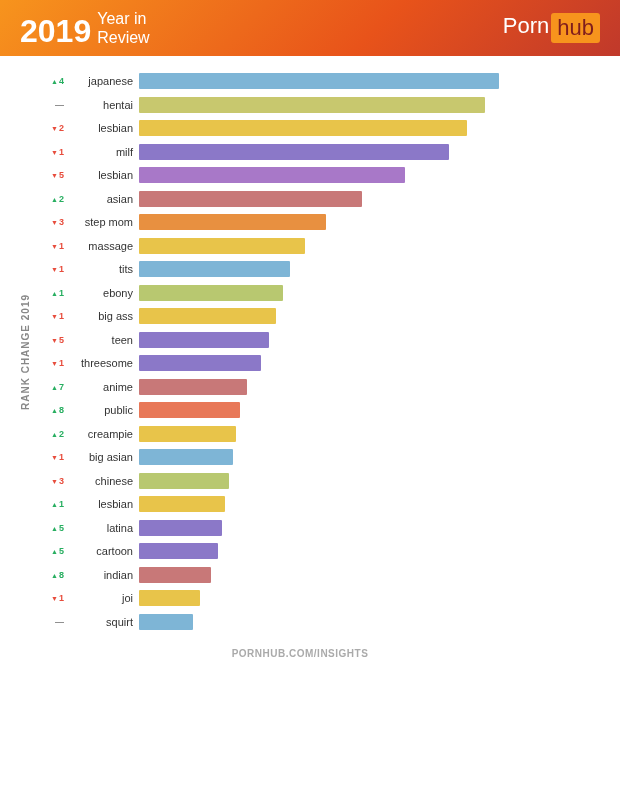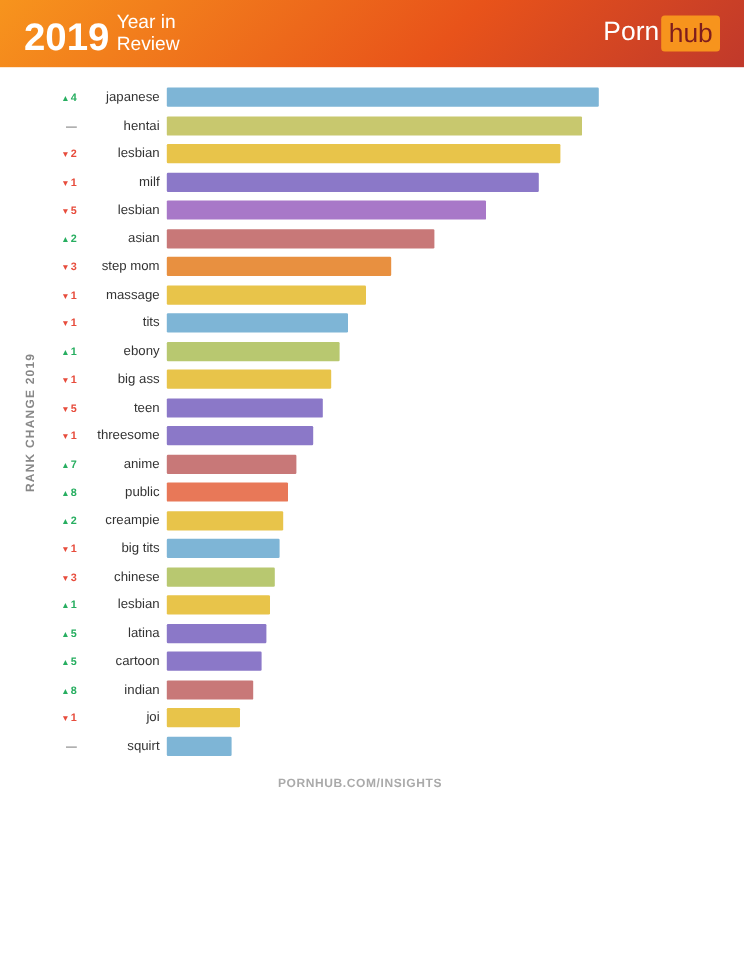--- a/index.html
+++ b/index.html
@@ -318,21 +318,21 @@
           <div class="term-label">creampie</div>
           <div class="bar-area">
             <div class="bar" style="width: 97.2px; background-color: rgb(232, 196, 74);"></div>
           </div>
         </div>
         <div class="chart-row">
           <div class="rank-change down">
             <span class="arrow-down"></span>
             <span>1</span>
           </div>
-          <div class="term-label">big tits</div>
+          <div class="term-label">big asian</div>
           <div class="bar-area">
             <div class="bar" style="width: 93.6px; background-color: rgb(126, 181, 214);"></div>
           </div>
         </div>
         <div class="chart-row">
           <div class="rank-change down">
             <span class="arrow-down"></span>
             <span>3</span>
           </div>
           <div class="term-label">chinese</div>

